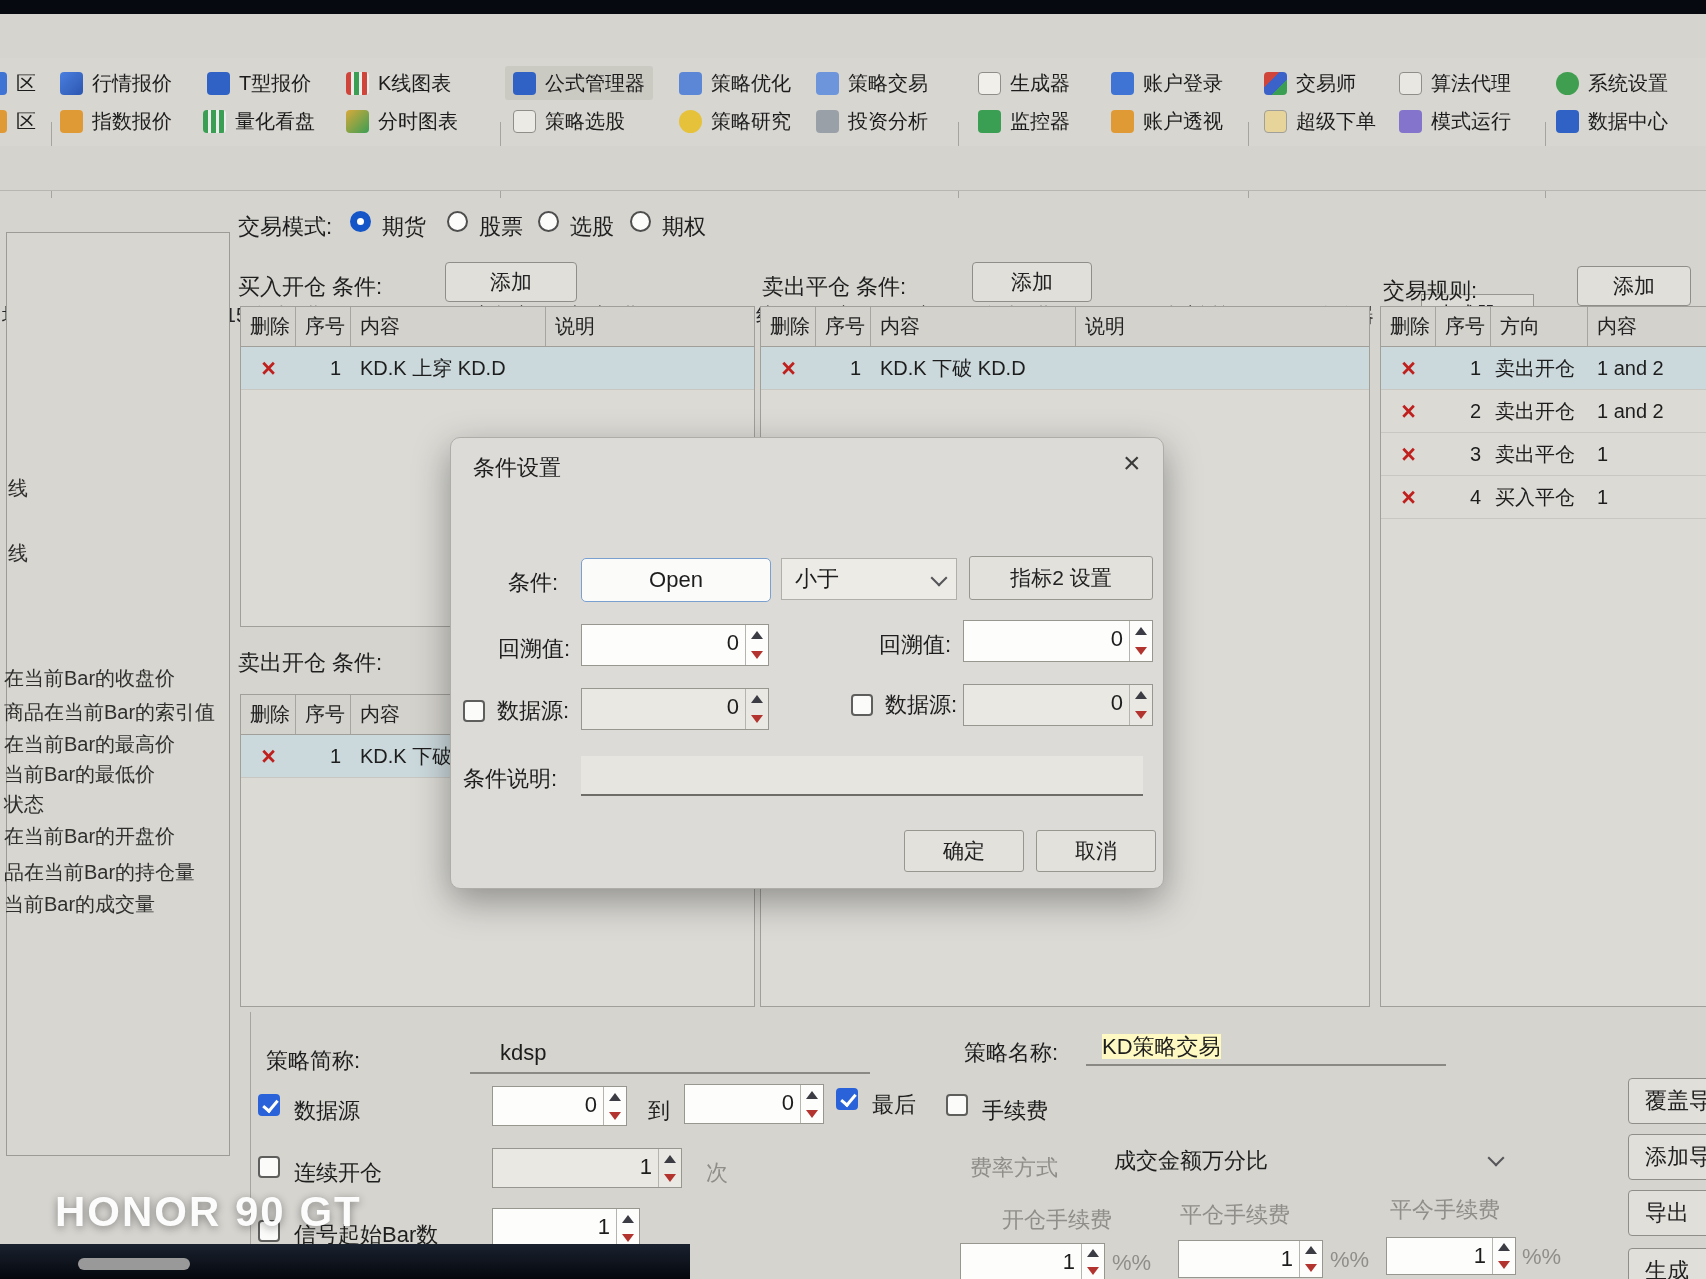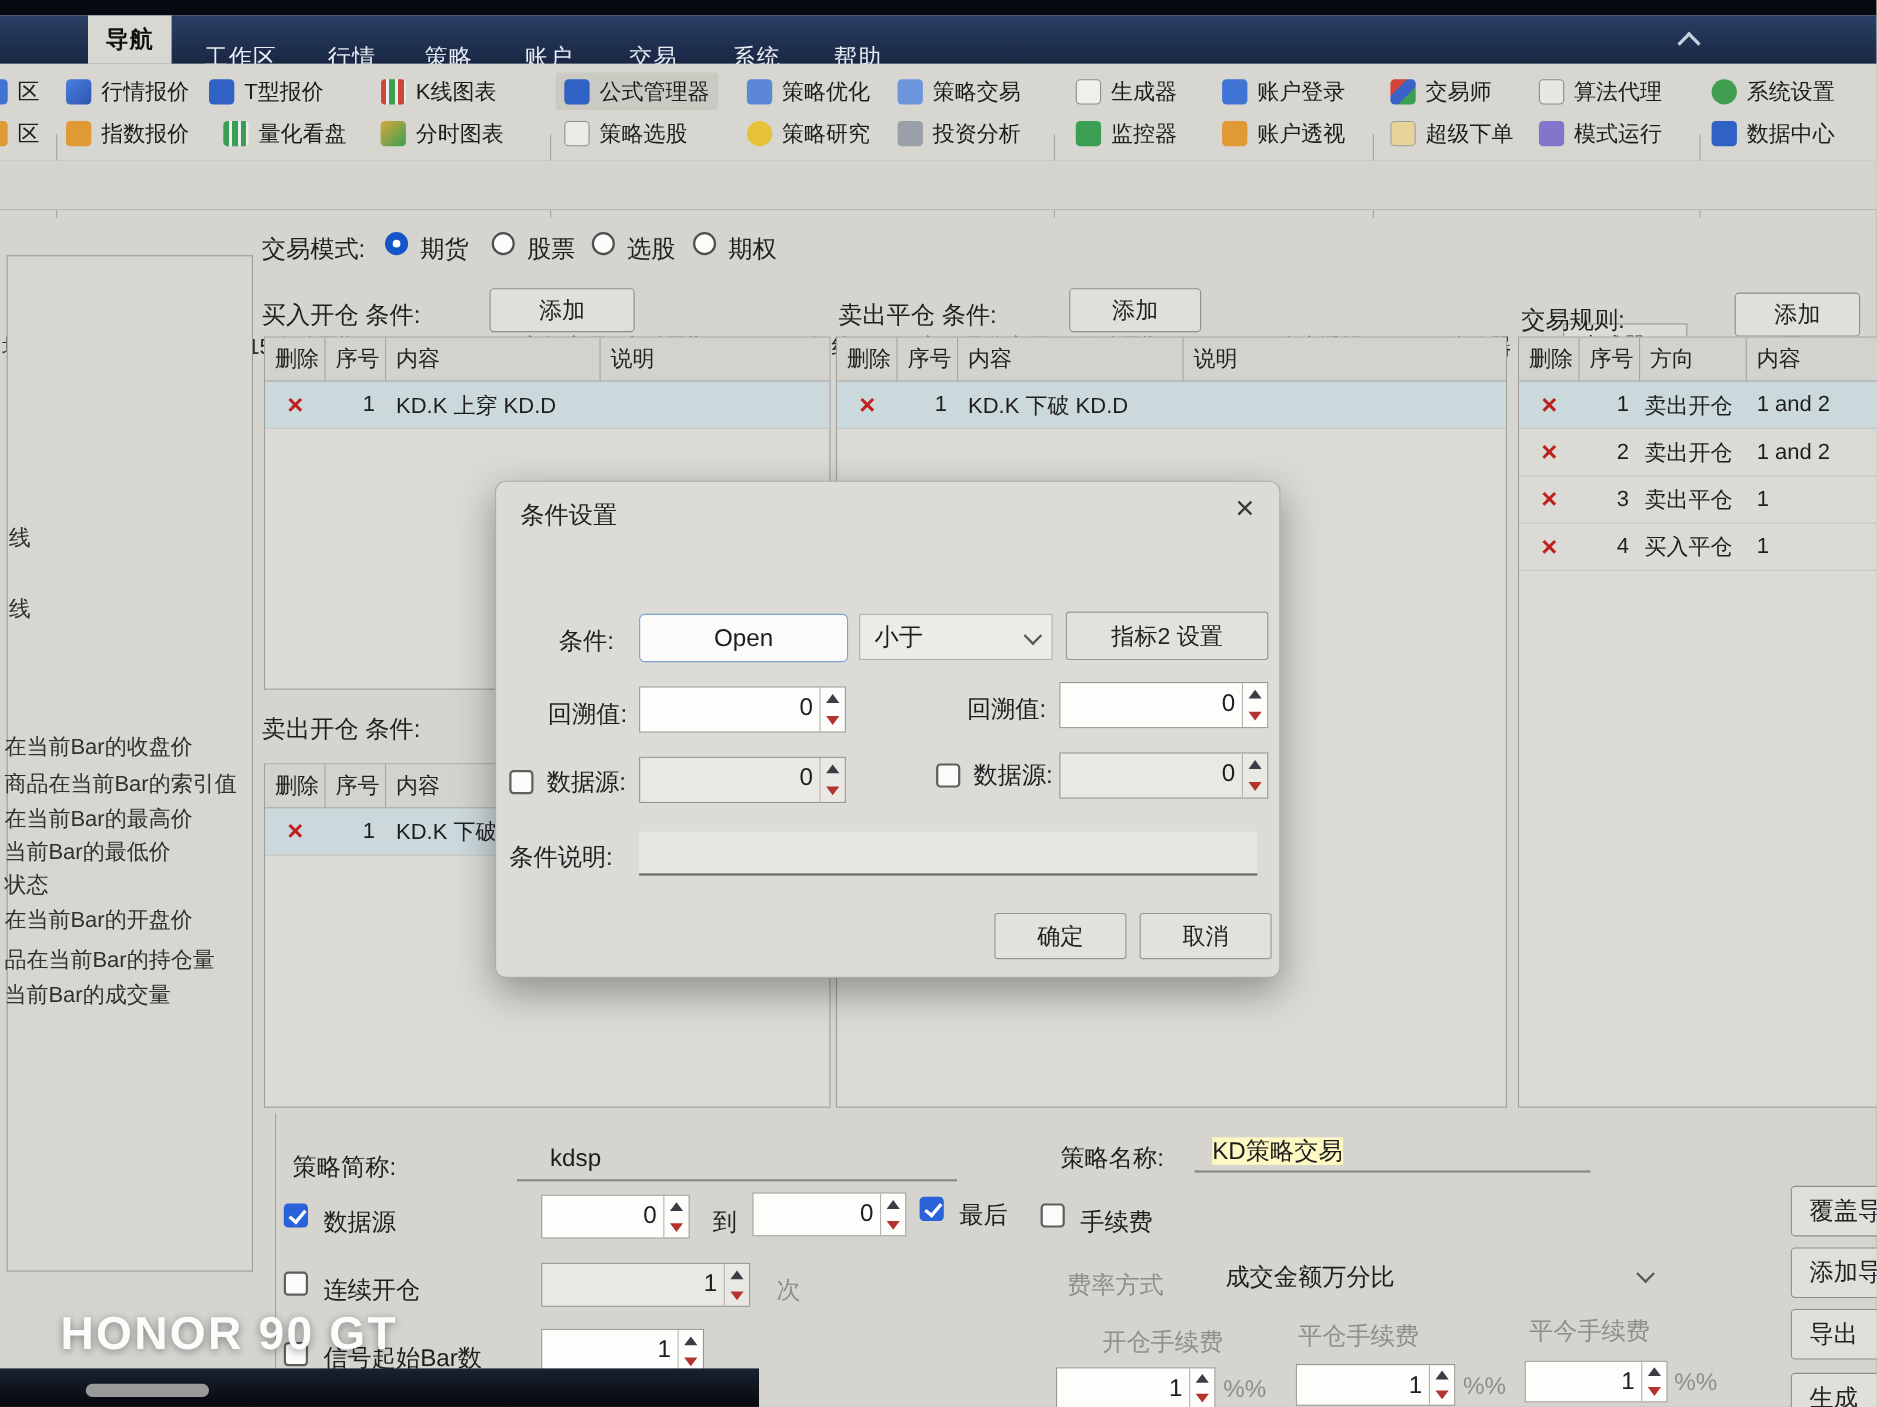--- a/index.html
+++ b/index.html
@@ -73,31 +73,20 @@
   .bezel-bottom{left:0;top:1244px;width:690px;height:35px;background:linear-gradient(#1a2230,#05070c);z-index:80;}
   .bezel-bar{left:78px;top:1258px;width:112px;height:12px;border-radius:6px;background:#9a999a;z-index:85;}
   .watermark{left:55px;top:1188px;font-size:42px;font-weight:bold;color:rgba(255,255,255,.96);letter-spacing:2px;text-shadow:0 2px 8px rgba(0,0,0,.4);z-index:99;}
 </style>
 </head>
 <body>
 
 <div id="stage">
 
   <div class="abs bezel-top"></div>
-  <div class="abs menubar">
-    <div class="menu-item active" style="left:80px;">导航</div>
-    <div class="menu-item" style="left:186px;">工作区</div>
-    <div class="menu-item" style="left:298px;">行情</div>
-    <div class="menu-item" style="left:386px;">策略</div>
-    <div class="menu-item" style="left:477px;">账户</div>
-    <div class="menu-item" style="left:572px;">交易</div>
-    <div class="menu-item" style="left:666px;">系统</div>
-    <div class="menu-item" style="left:758px;">帮助</div>
-    <div class="chev-up" style="left:1528px;top:18px;"></div>
-  </div>
 
   <div class="abs toolbar">
     <div class="tsep" style="left:51px;"></div>
     <div class="tsep" style="left:500px;"></div>
     <div class="tsep" style="left:958px;"></div>
     <div class="tsep" style="left:1248px;"></div>
     <div class="tsep" style="left:1545px;"></div>
 
     <div class="titem" style="left:0;top:8px;">
         <span class="ic" style="background:#3f74d4;margin-left:-16px;"></span>
@@ -105,21 +94,21 @@
       </div>
     <div class="titem" style="left:0;top:46px;">
         <span class="ic" style="background:#e09a35;margin-left:-16px;"></span>
         <span class="tl">区</span>
       </div>
 
     <div class="titem" style="left:60px;top:8px;">
         <span class="ic" style="background:linear-gradient(135deg,#4a7fe0,#2c56b0);"></span>
         <span class="tl">行情报价</span>
       </div>
-    <div class="titem" style="left:190px;top:8px;">
+    <div class="titem" style="left:207px;top:8px;">
         <span class="ic" style="background:#2f62c4;"></span>
         <span class="tl">T型报价</span>
       </div>
     <div class="titem" style="left:346px;top:8px;">
         <span class="ic" style="background:repeating-linear-gradient(90deg,#d0453a 0 5px,#ececec 5px 8px,#3a9e53 8px 13px,#ececec 13px 16px,#d0453a 16px);"></span>
         <span class="tl">K线图表</span>
       </div>
     <div class="titem hl" style="left:513px;top:8px;">
         <span class="ic" style="background:#2f62c4;"></span>
         <span class="tl">公式管理器</span>

